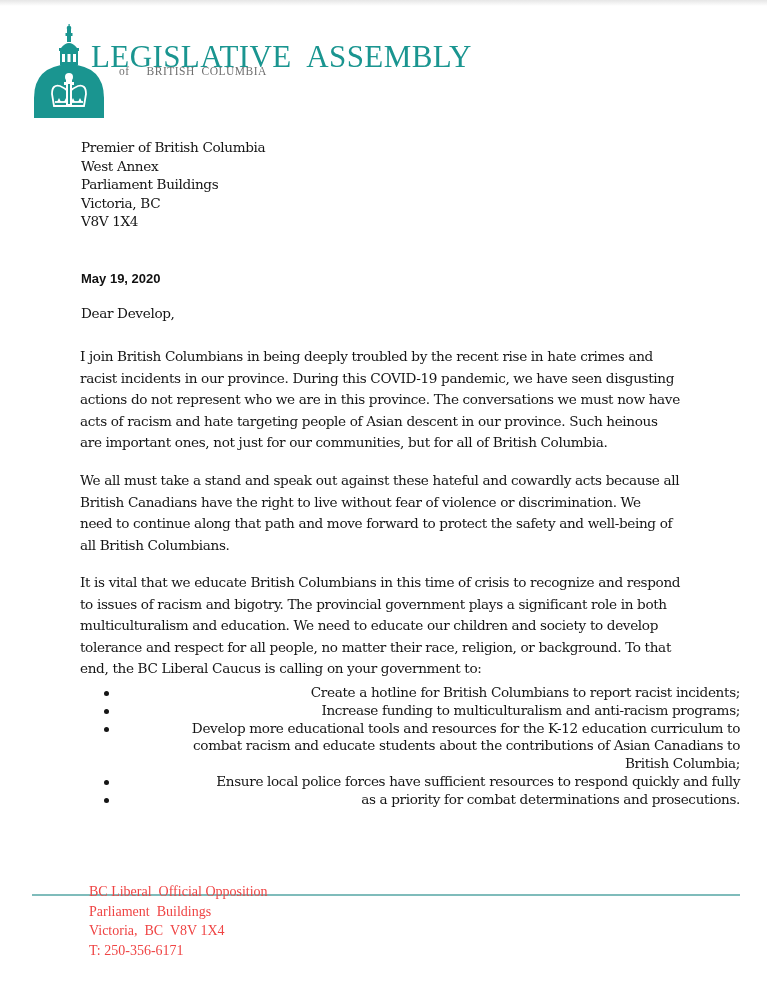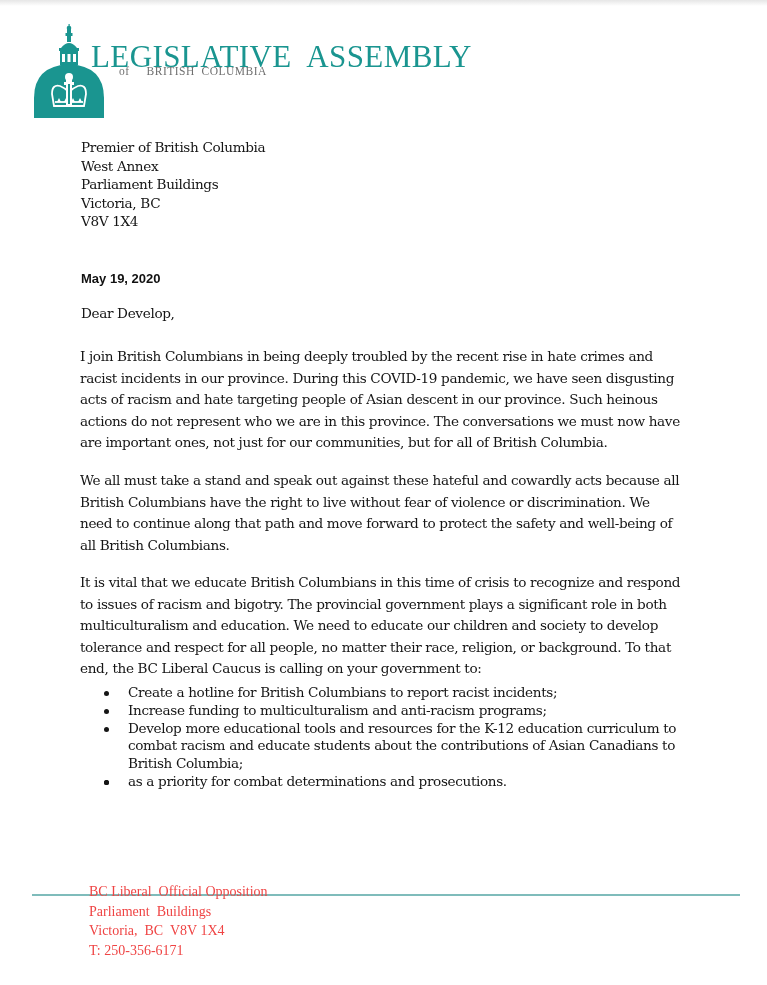--- a/index.html
+++ b/index.html
@@ -106,21 +106,21 @@
       width: 640px;
       margin: 0;
       padding: 0;
       list-style: none;
       line-height: 17.8px;
     }
     .bullets li {
       position: relative;
       padding-left: 28px;
     }
-    .bullets li .ln { display: block; white-space: nowrap; }
+    .bullets li .ln { display: block; white-space: nowrap; text-align: right; }
     .bullet-dot {
       position: absolute;
       left: 4px;
       top: 7px;
       width: 5px;
       height: 5px;
       border-radius: 50%;
       background: #151515;
     }
     .bullets li.last .ln + .ln { margin-top: 3px; }
@@ -198,28 +198,28 @@
   <div>V8V 1X4</div>
 </div>
 
 <div class="date">May 19, 2020</div>
 
 <div class="salutation body-text">Dear Develop,</div>
 
 <p class="para body-text" id="para-1">
   <span class="ln">I join British Columbians in being deeply troubled by the recent rise in hate crimes and</span>
   <span class="ln">racist incidents in our province. During this COVID-19 pandemic, we have seen disgusting</span>
+  <span class="ln">actions do not represent who we are in this province. The conversations we must now have</span>
   <span class="ln">acts of racism and hate targeting people of Asian descent in our province. Such heinous</span>
-  <span class="ln">actions do not represent who we are in this province. The conversations we must now have</span>
   <span class="ln">are important ones, not just for our communities, but for all of British Columbia.</span>
 </p>
 
 <p class="para body-text" id="para-2">
   <span class="ln">We all must take a stand and speak out against these hateful and cowardly acts because all</span>
-  <span class="ln">British Columbians have the right to live without fear of violence or discrimination. We</span>
+  <span class="ln">British Canadians have the right to live without fear of violence or discrimination. We</span>
   <span class="ln">need to continue along that path and move forward to protect the safety and well-being of</span>
   <span class="ln">all British Columbians.</span>
 </p>
 
 <p class="para body-text" id="para-3">
   <span class="ln">It is vital that we educate British Columbians in this time of crisis to recognize and respond</span>
   <span class="ln">to issues of racism and bigotry. The provincial government plays a significant role in both</span>
   <span class="ln">multiculturalism and education. We need to educate our children and society to develop</span>
   <span class="ln">tolerance and respect for all people, no matter their race, religion, or background. To that</span>
   <span class="ln">end, the BC Liberal Caucus is calling on your government to:</span>
@@ -235,20 +235,21 @@
     <span class="ln">Increase funding to multiculturalism and anti-racism programs;</span>
   </li>
   <li>
     <span class="bullet-dot"></span>
     <span class="ln">Develop more educational tools and resources for the K-12 education curriculum to</span>
     <span class="ln">combat racism and educate students about the contributions of Asian Canadians to</span>
     <span class="ln">British Columbia;</span>
   </li>
   <li>
     <span class="bullet-dot"></span>
+    <span class="ln">Ensure local police forces have sufficient resources to respond quickly and fully</span>
   </li>
   <li class="last">
     <span class="bullet-dot"></span>
     <span class="ln">as a priority for combat determinations and prosecutions.</span>
   </li>
 </ul>
 
 <div class="footer-rule"></div>
 <div class="footer">
   <div>BC Liberal  Official Opposition</div>

